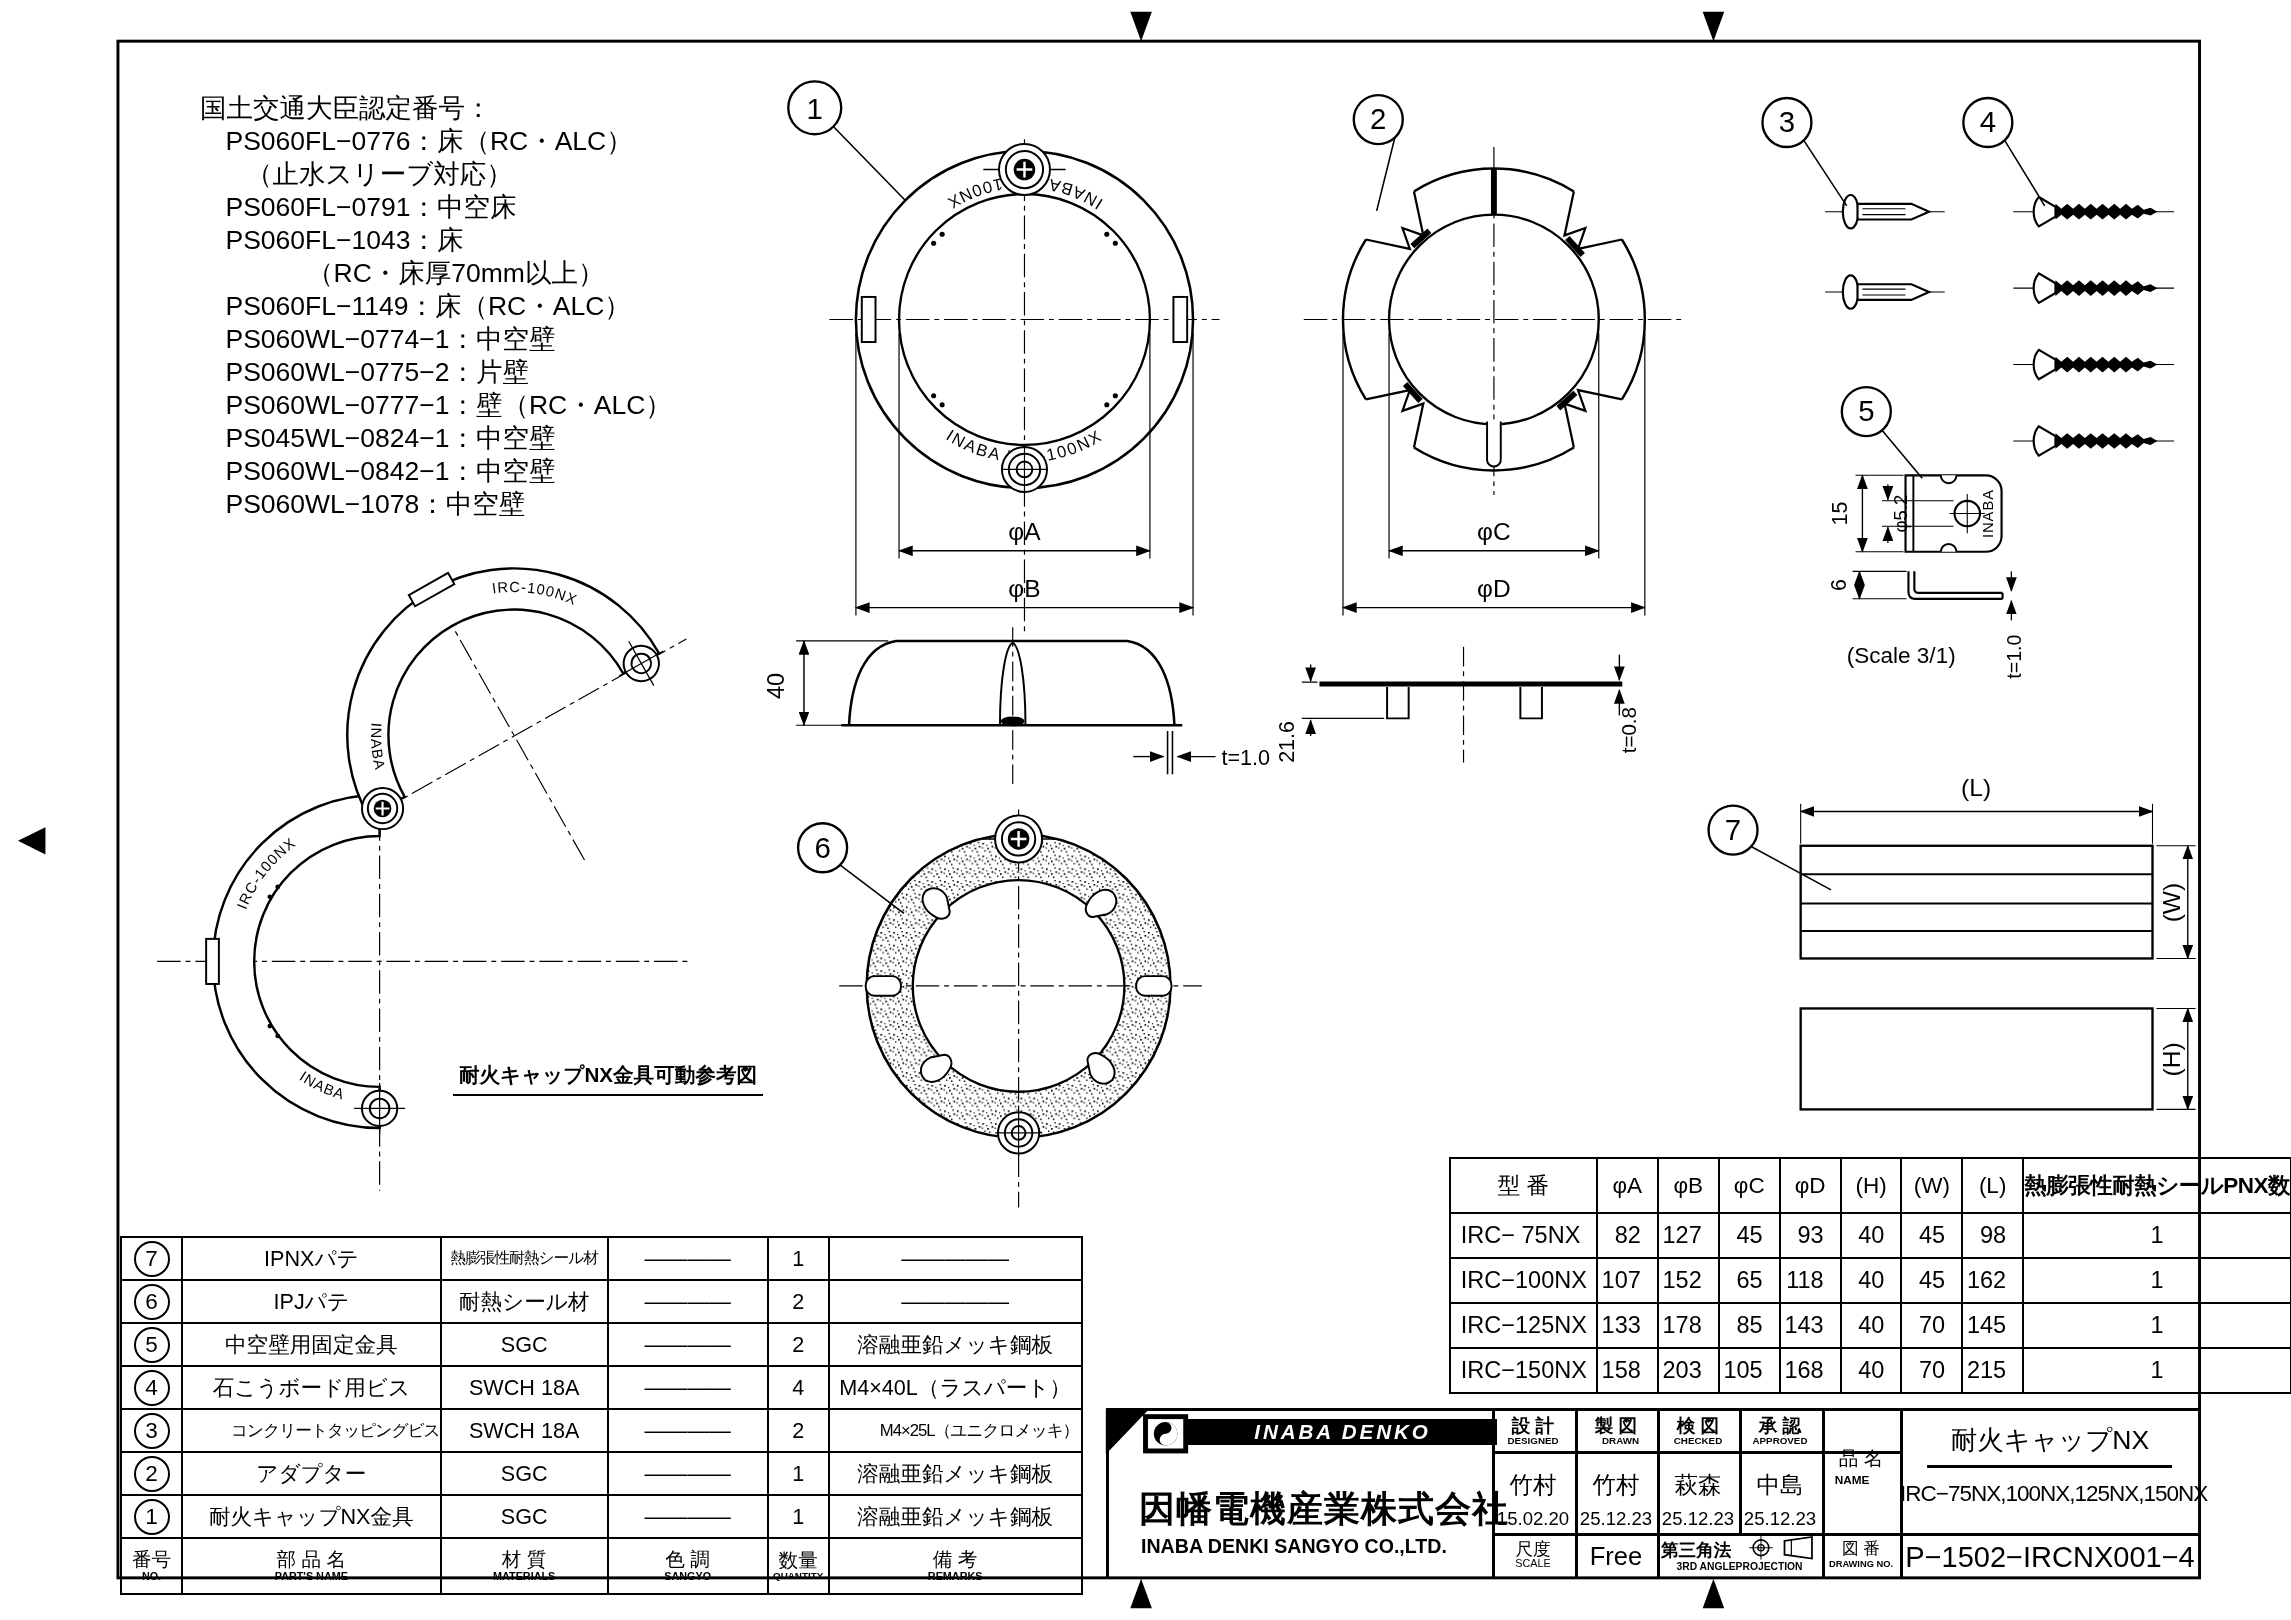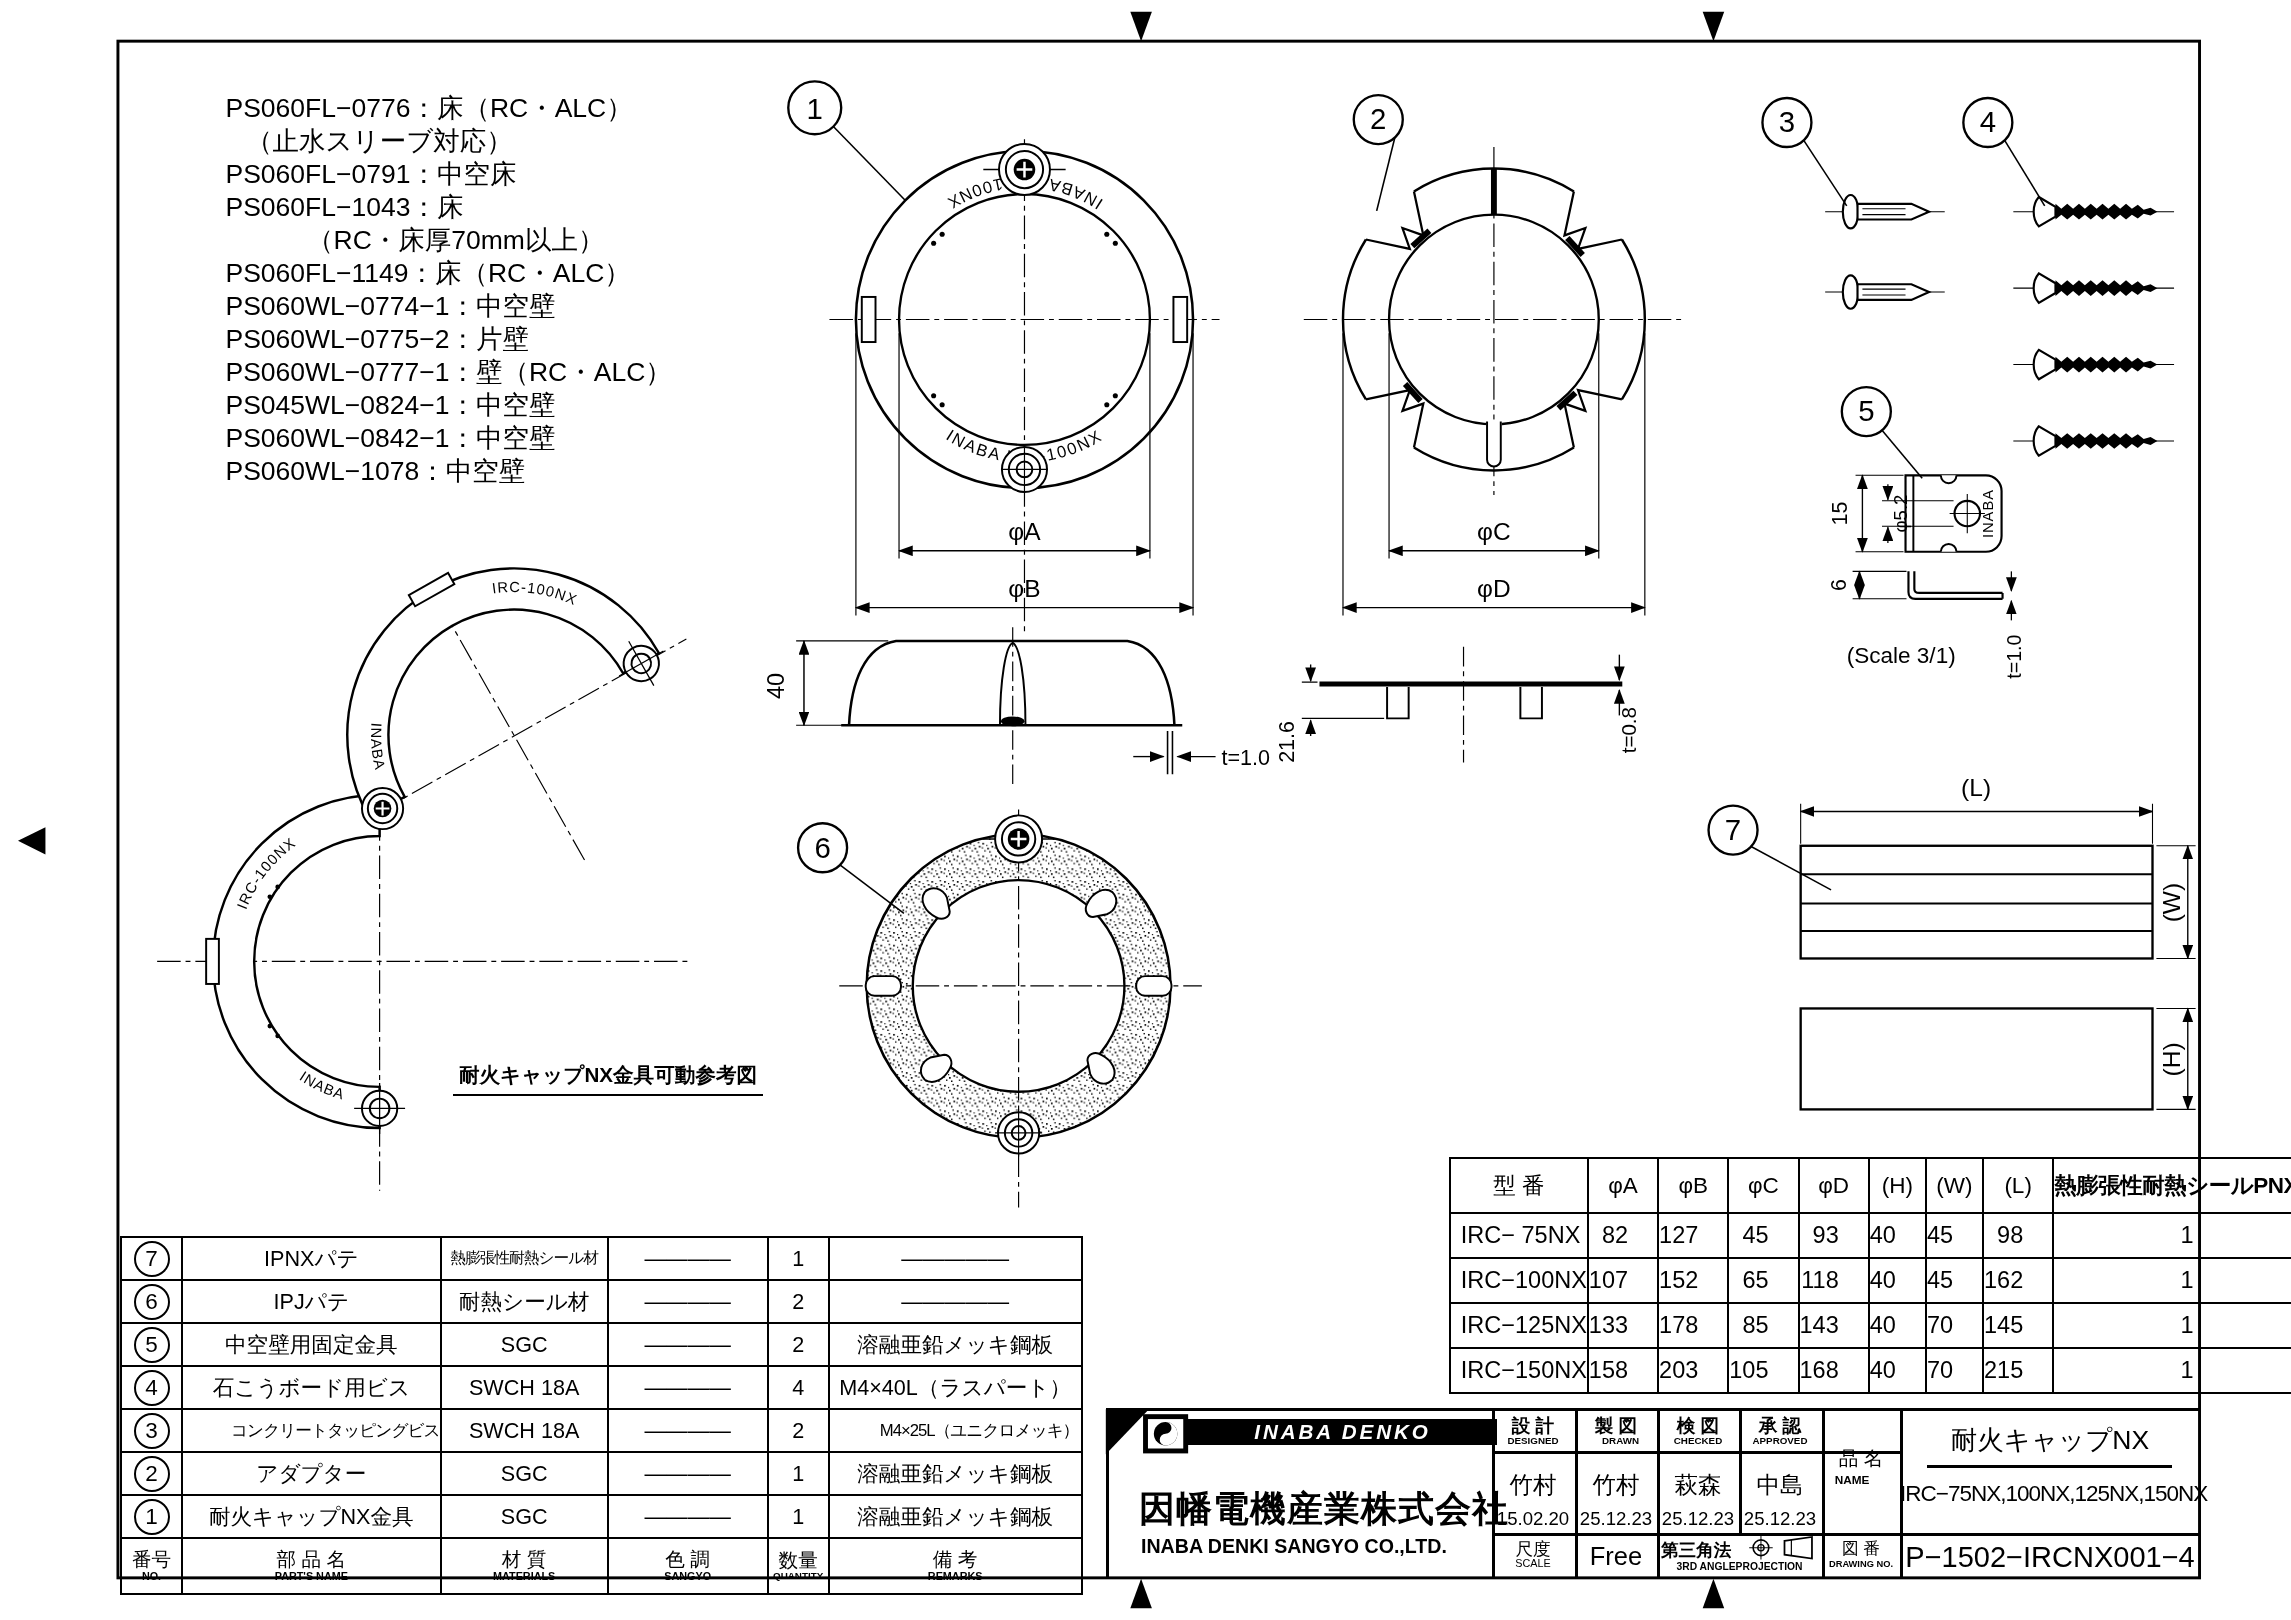--- a/index.html
+++ b/index.html
@@ -25,21 +25,21 @@
   .en2{font-size:10.8px;line-height:11.8px;font-weight:bold;}
   .en2q{font-size:9.8px;line-height:10.8px;font-weight:bold;}
   .circ{display:inline-block;width:32px;height:32px;border:2.3px solid #000;border-radius:50%;
         line-height:32px;font-size:22.5px;text-align:center;}
   .sm{font-size:15.7px;letter-spacing:-1px;}
   .sm2{font-size:16.7px;letter-spacing:-1px;padding-left:48px;}
   .dtable{position:absolute;left:1449px;top:1157px;}
   .dtable td{height:43px;font-size:23.5px;}
   .dtable tr.hdr td{height:53px;font-size:22.5px;}
   .dtable td.model{text-align:left;padding-left:9.8px;}
-  .dtable td.num{text-align:right;padding-right:29px;}
+  .dtable td.num{text-align:right;padding-right:16px;}
   .dtable td.pnx{font-size:10.8px;font-weight:bold;letter-spacing:-0.5px;}
   
   .tb{position:absolute;left:1106px;top:1408px;width:1094px;height:170px;}
   .tb .vl{position:absolute;width:2.5px;background:#000;top:0;}
   .tb .hl{position:absolute;height:2.5px;background:#000;}
   .tb .cell{position:absolute;text-align:center;white-space:nowrap;}
   .logobar{position:absolute;left:82px;top:10.8px;width:309px;height:26.5px;background:#000;color:#fff;
            font-weight:bold;font-style:italic;font-size:20.6px;text-align:center;line-height:26.5px;letter-spacing:2.9px;}
   .cojp{position:absolute;left:33px;top:77px;font-size:36px;font-weight:bold;letter-spacing:1px;white-space:nowrap;}
   .coen{position:absolute;left:35px;top:127px;font-size:19.6px;font-weight:bold;white-space:nowrap;}
@@ -374,20 +374,21 @@
   <g>
     <polygon points="1128,1438 1172,1438 1128,1484" fill="#000"></polygon>
     <rect x="1166" y="1443" width="46" height="40" fill="#000"></rect>
     <rect x="1171" y="1448" width="36" height="30" fill="#fff"></rect>
     <circle cx="1189" cy="1463" r="12" fill="#000"></circle>
     <path d="M1189,1451 a12,12 0 0 1 0,24 a6,6 0 0 1 0,-12 a6,6 0 0 0 0,-12 Z" fill="#fff"></path>
   </g>
 </svg>
 
 <div class="cert">
+  <div>国土交通大臣認定番号：</div>
   <div class="e">PS060FL−0776：床（RC・ALC）</div>
   <div class="c1">（止水スリーブ対応）</div>
   <div class="e">PS060FL−0791：中空床</div>
   <div class="e">PS060FL−1043：床</div>
   <div class="c2">（RC・床厚70mm以上）</div>
   <div class="e">PS060FL−1149：床（RC・ALC）</div>
   <div class="e">PS060WL−0774−1：中空壁</div>
   <div class="e">PS060WL−0775−2：片壁</div>
   <div class="e">PS060WL−0777−1：壁（RC・ALC）</div>
   <div class="e">PS045WL−0824−1：中空壁</div>

